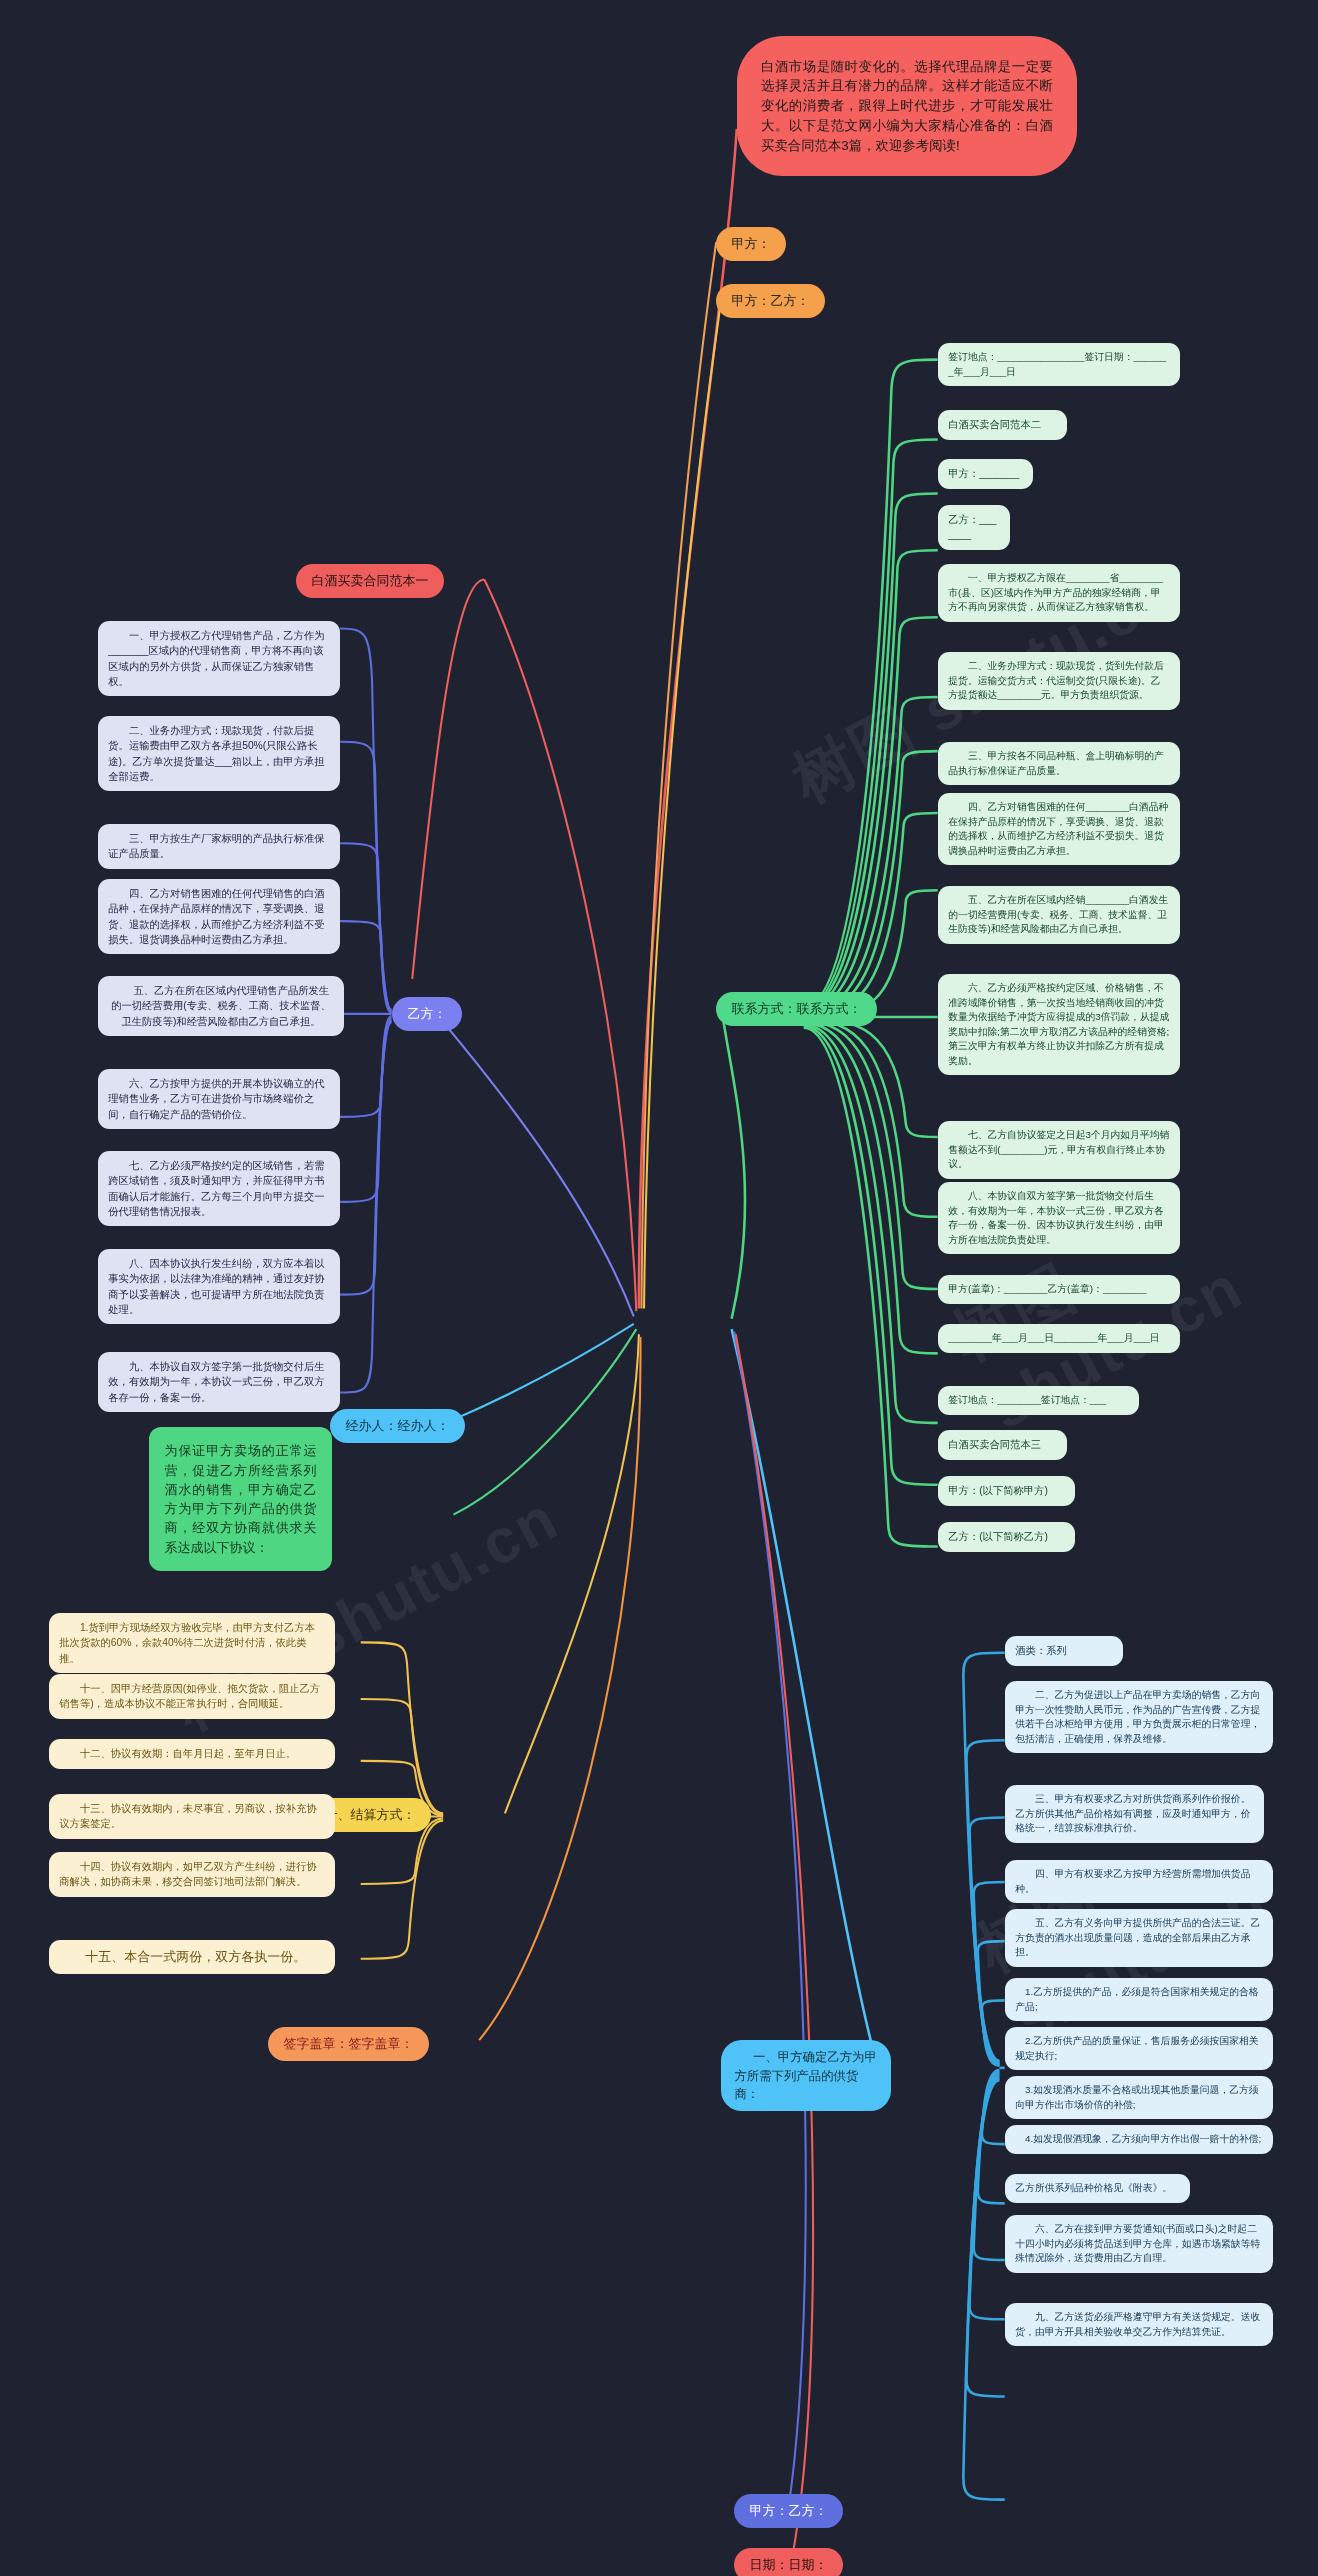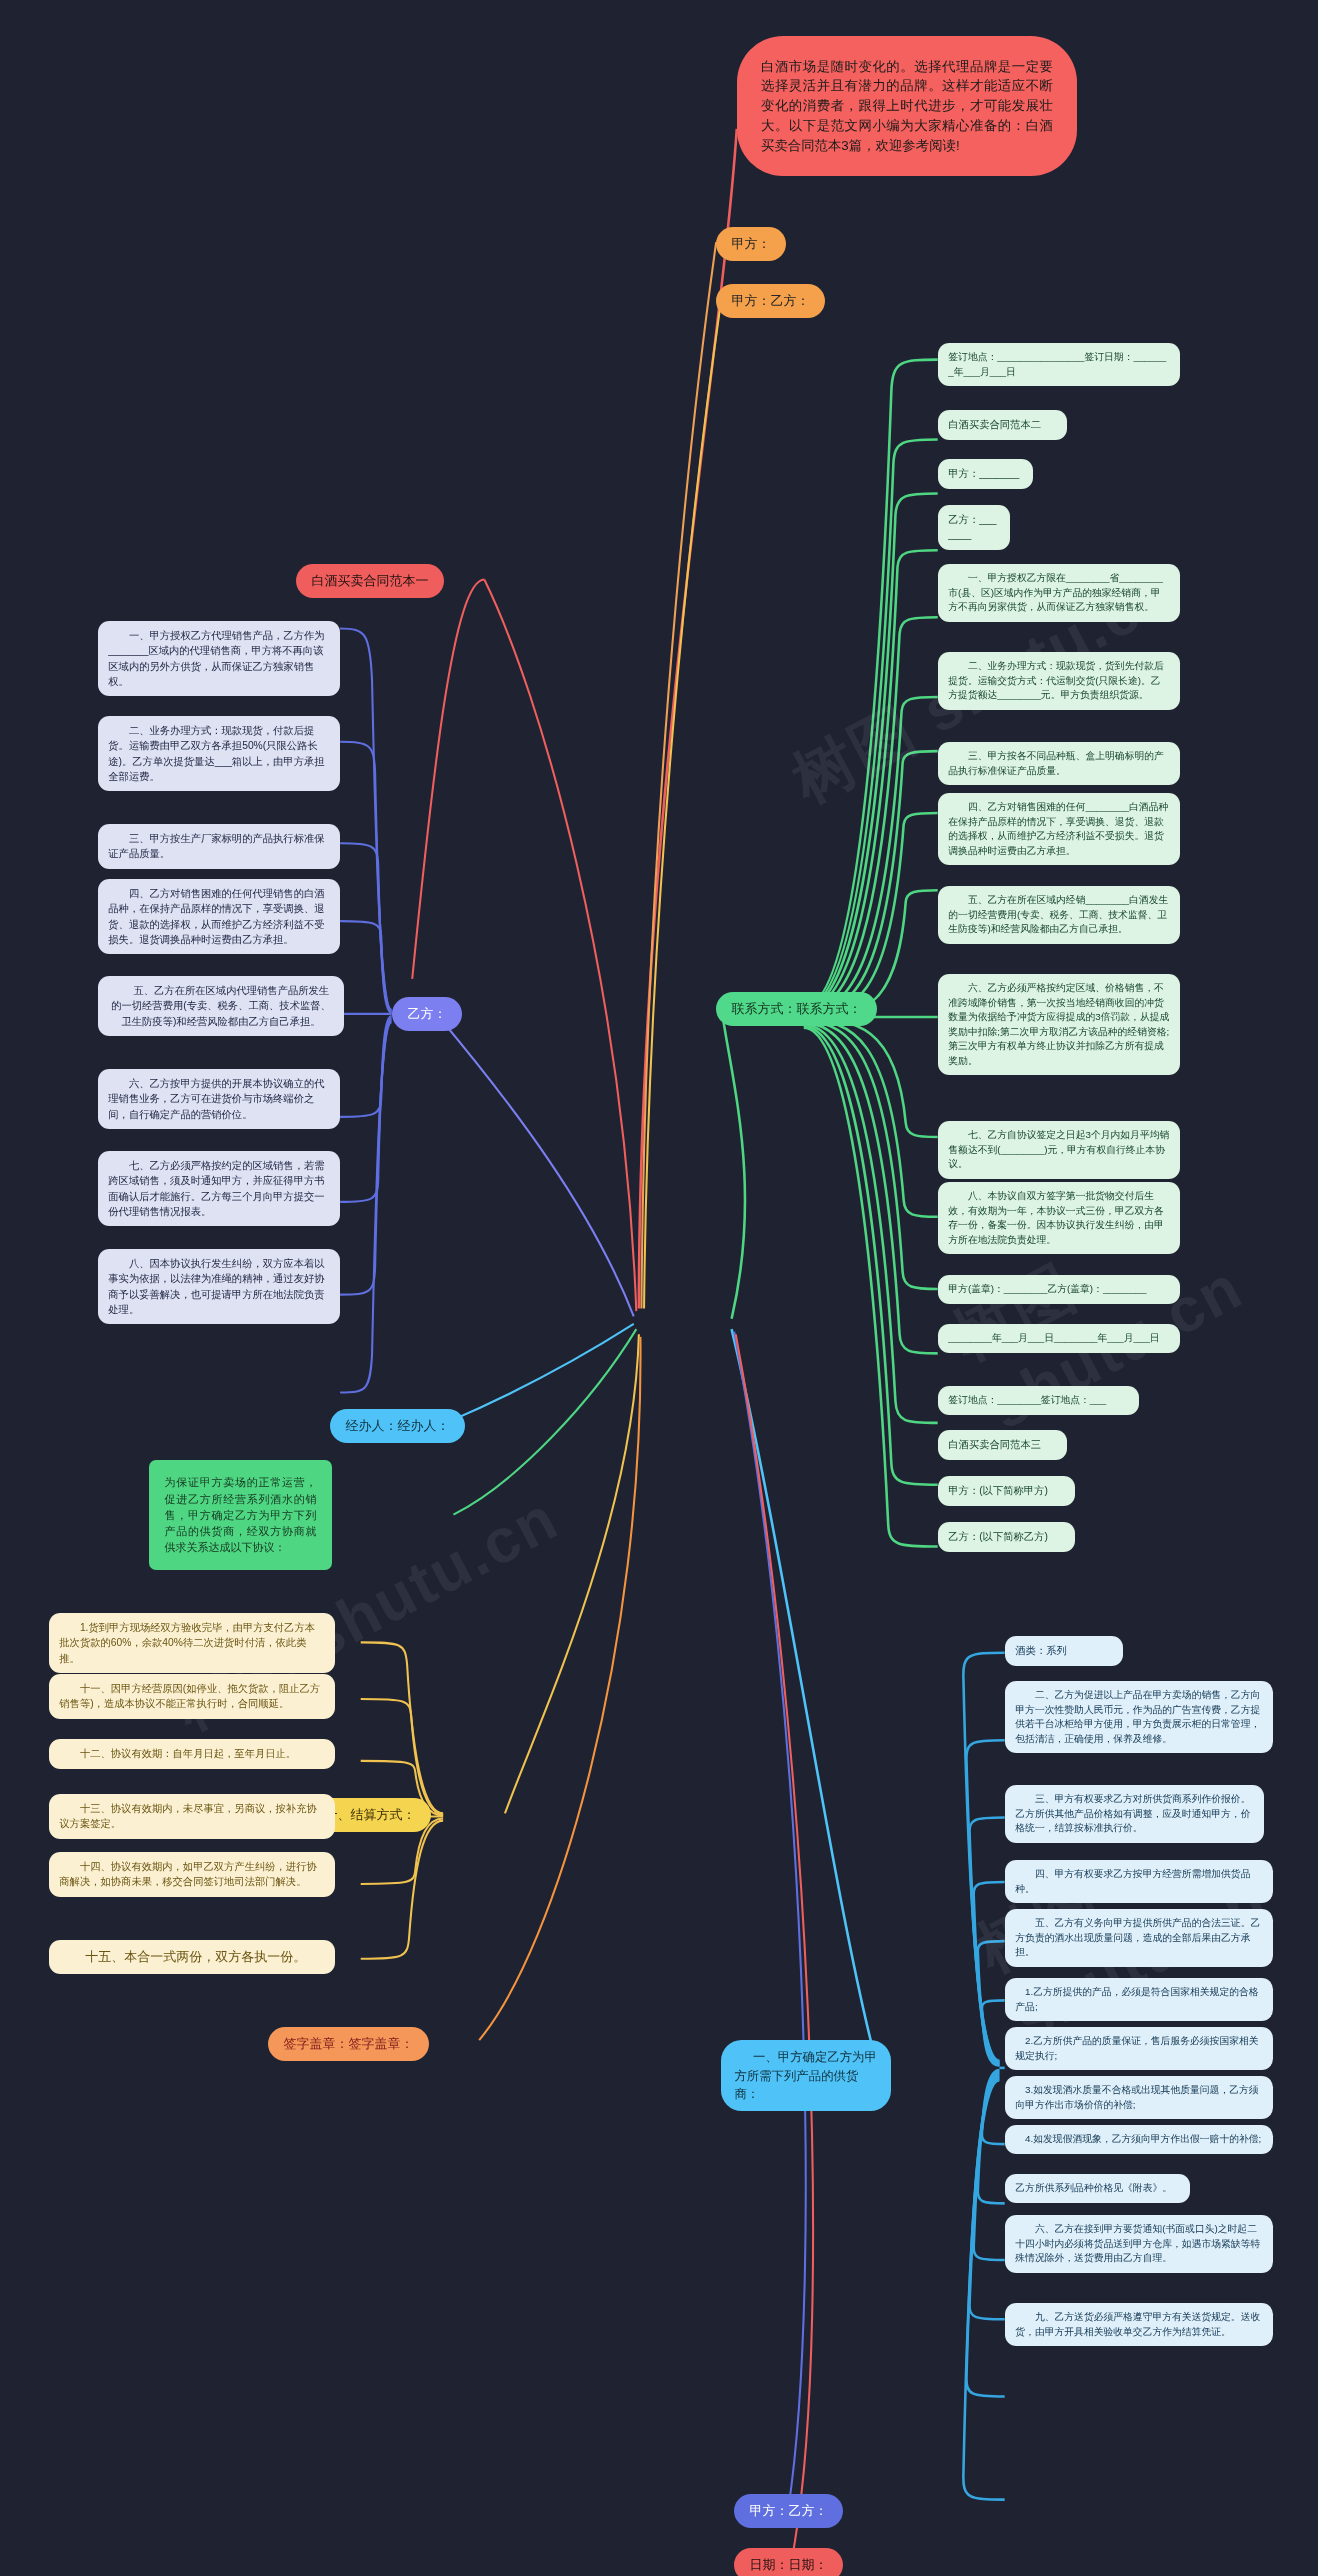--- a/index.html
+++ b/index.html
@@ -163,24 +163,25 @@
   <div class="node pill n-purple" style="left:392px; top:997px; font-size:13px;">乙方：</div>
 
   <div class="node n-lav" style="left:98px; top:621px; width:242px; font-size:10.3px; text-indent:2em;">一、甲方授权乙方代理销售产品，乙方作为_______区域内的代理销售商，甲方将不再向该区域内的另外方供货，从而保证乙方独家销售权。</div>
   <div class="node n-lav" style="left:98px; top:716px; width:242px; font-size:10.3px; text-indent:2em;">二、业务办理方式：现款现货，付款后提货。运输费由甲乙双方各承担50%(只限公路长途)。乙方单次提货量达___箱以上，由甲方承担全部运费。</div>
   <div class="node n-lav" style="left:98px; top:824px; width:242px; font-size:10.3px; text-indent:2em;">三、甲方按生产厂家标明的产品执行标准保证产品质量。</div>
   <div class="node n-lav" style="left:98px; top:879px; width:242px; font-size:10.3px; text-indent:2em;">四、乙方对销售困难的任何代理销售的白酒品种，在保持产品原样的情况下，享受调换、退货、退款的选择权，从而维护乙方经济利益不受损失。退货调换品种时运费由乙方承担。</div>
   <div class="node n-lav" style="left:98px; top:976px; width:246px; font-size:10.3px; text-indent:2em;text-align:center;">五、乙方在所在区域内代理销售产品所发生的一切经营费用(专卖、税务、工商、技术监督、卫生防疫等)和经营风险都由乙方自己承担。</div>
   <div class="node n-lav" style="left:98px; top:1069px; width:242px; font-size:10.3px; text-indent:2em;">六、乙方按甲方提供的开展本协议确立的代理销售业务，乙方可在进货价与市场终端价之间，自行确定产品的营销价位。</div>
   <div class="node n-lav" style="left:98px; top:1151px; width:242px; font-size:10.3px; text-indent:2em;">七、乙方必须严格按约定的区域销售，若需跨区域销售，须及时通知甲方，并应征得甲方书面确认后才能施行。乙方每三个月向甲方提交一份代理销售情况报表。</div>
   <div class="node n-lav" style="left:98px; top:1249px; width:242px; font-size:10.3px; text-indent:2em;">八、因本协议执行发生纠纷，双方应本着以事实为依据，以法律为准绳的精神，通过友好协商予以妥善解决，也可提请甲方所在地法院负责处理。</div>
+  <div class="node n-lav" style="left:98px; top:1352px; width:242px; font-size:10.3px; text-indent:2em;">九、本协议自双方签字第一批货物交付后生效，有效期为一年，本协议一式三份，甲乙双方各存一份，备案一份。</div>
 
   <div class="node pill n-cyan" style="left:330px; top:1409px; font-size:13px;">经办人：经办人：</div>
 
-  <div class="node n-greenp" style="left:149px; top:1460px; width:183px; font-size:11px; border-radius:7px; padding:14.4px 15.5px; text-align:justify;">为保证甲方卖场的正常运营，促进乙方所经营系列酒水的销售，甲方确定乙方为甲方下列产品的供货商，经双方协商就供求关系达成以下协议：</div>
+  <div class="node n-greenp" style="left:149px; top:1427px; width:183px; font-size:13px; border-radius:12px; padding:14.4px 15.5px; text-align:justify;">为保证甲方卖场的正常运营，促进乙方所经营系列酒水的销售，甲方确定乙方为甲方下列产品的供货商，经双方协商就供求关系达成以下协议：</div>
 
   <div class="node pill n-yellowP" style="left:309px; top:1798px; font-size:13px;">十、结算方式：</div>
 
   <div class="node n-yellowL" style="left:49px; top:1613px; width:286px; font-size:10.3px; text-indent:2em;">1.货到甲方现场经双方验收完毕，由甲方支付乙方本批次货款的60%，余款40%待二次进货时付清，依此类推。</div>
   <div class="node n-yellowL" style="left:49px; top:1674px; width:286px; font-size:10.3px; text-indent:2em;">十一、因甲方经营原因(如停业、拖欠货款，阻止乙方销售等)，造成本协议不能正常执行时，合同顺延。</div>
   <div class="node n-yellowL" style="left:49px; top:1739px; width:286px; font-size:10.3px; text-indent:2em;">十二、协议有效期：自年月日起，至年月日止。</div>
   <div class="node n-yellowL" style="left:49px; top:1794px; width:286px; font-size:10.3px; text-indent:2em;">十三、协议有效期内，未尽事宜，另商议，按补充协议方案签定。</div>
   <div class="node n-yellowL" style="left:49px; top:1852px; width:286px; font-size:10.3px; text-indent:2em;">十四、协议有效期内，如甲乙双方产生纠纷，进行协商解决，如协商未果，移交合同签订地司法部门解决。</div>
   <div class="node n-yellowL" style="left:49px; top:1940px; width:286px; font-size:13px; text-indent:2em;">十五、本合一式两份，双方各执一份。</div>
 

